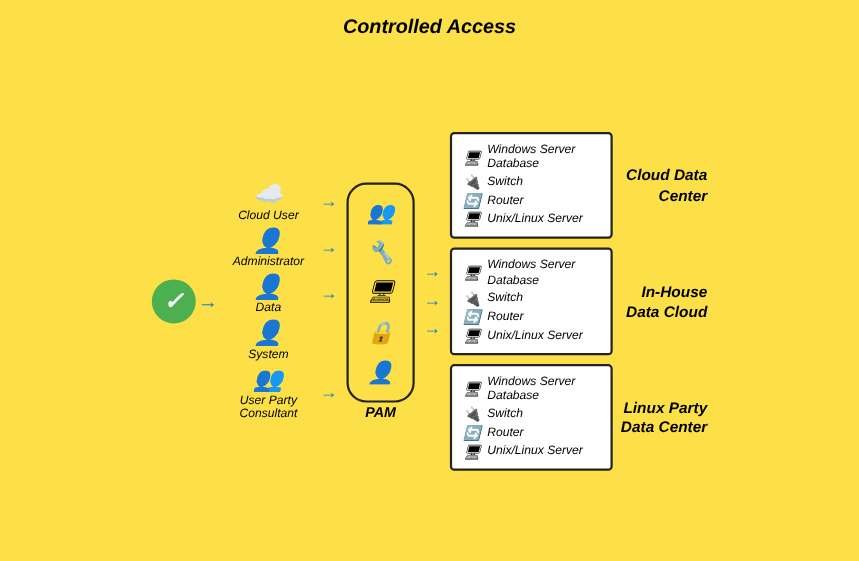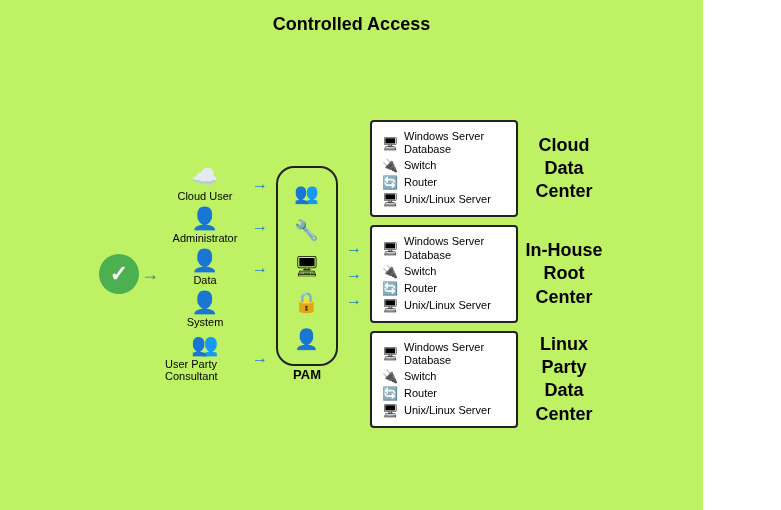--- a/index.html
+++ b/index.html
@@ -5,24 +5,25 @@
     * { box-sizing: border-box; margin: 0; padding: 0; }
     body {
       width: 781px;
       height: 510px;
       background: #fff;
       font-family: 'Arial', sans-serif;
       font-size: 12px;
       overflow: hidden;
     }
     .page {
-      width: 703px;
+      width: 781px;
       height: 510px;
       position: relative;
-      background: #bef264;
+      background: #fde047;
+      font-style: italic;
     }
     .title {
       text-align: center;
       font-size: 18px;
       font-weight: bold;
       padding-top: 14px;
       padding-bottom: 6px;
     }
     .diagram {
       display: flex;
@@ -69,21 +70,21 @@
       flex-direction: column;
       align-items: center;
       width: 80px;
     }
     .user-icon {
       font-size: 22px;
       line-height: 1;
     }
     .user-label {
       font-size: 11px;
-      text-align: left;
+      text-align: center;
       margin-top: 2px;
     }
 
     
     .pam-box {
       border: 2px solid #222;
       border-radius: 18px;
       padding: 12px 10px;
       display: flex;
       flex-direction: column;
@@ -142,23 +143,23 @@
       width: 16px;
       text-align: center;
       flex-shrink: 0;
     }
     .dc-item-label {
       font-size: 11px;
       line-height: 1.2;
     }
 
     .dc-name {
-      font-size: 18px;
+      font-size: 14px;
       font-weight: bold;
-      text-align: center;
+      text-align: right;
       width: 80px;
       line-height: 1.3;
     }
   </style>
 </head>
 <body>
 <div class="page">
   <div class="title">Controlled Access</div>
 
   <div class="diagram">
@@ -275,21 +276,21 @@
             <span class="dc-item-icon">🔄</span>
             <span class="dc-item-label">Router</span>
           </div>
           <div class="dc-item">
             <span class="dc-item-icon">🖥</span>
             <span class="dc-item-label">Unix/Linux
 Server</span>
           </div>
         </div>
         <div class="dc-name">In-House
-Root Center</div>
+Data Cloud</div>
       </div>
 
       <div class="dc-row">
         <div class="dc-box">
           <div class="dc-item">
             <span class="dc-item-icon">🖥</span>
             <span class="dc-item-label">Windows
 Server
 Database</span>
           </div>

